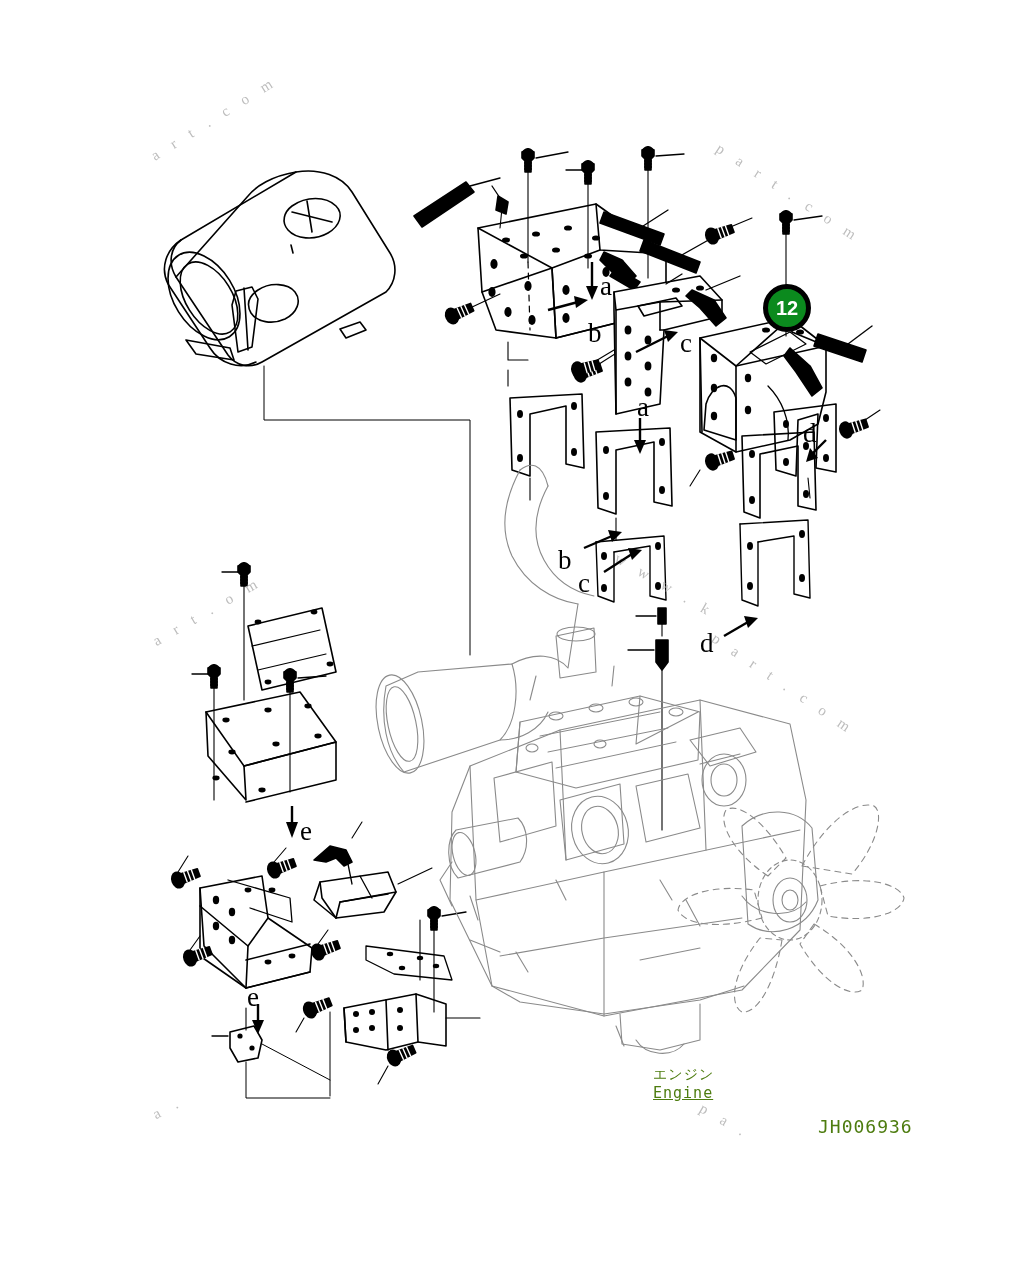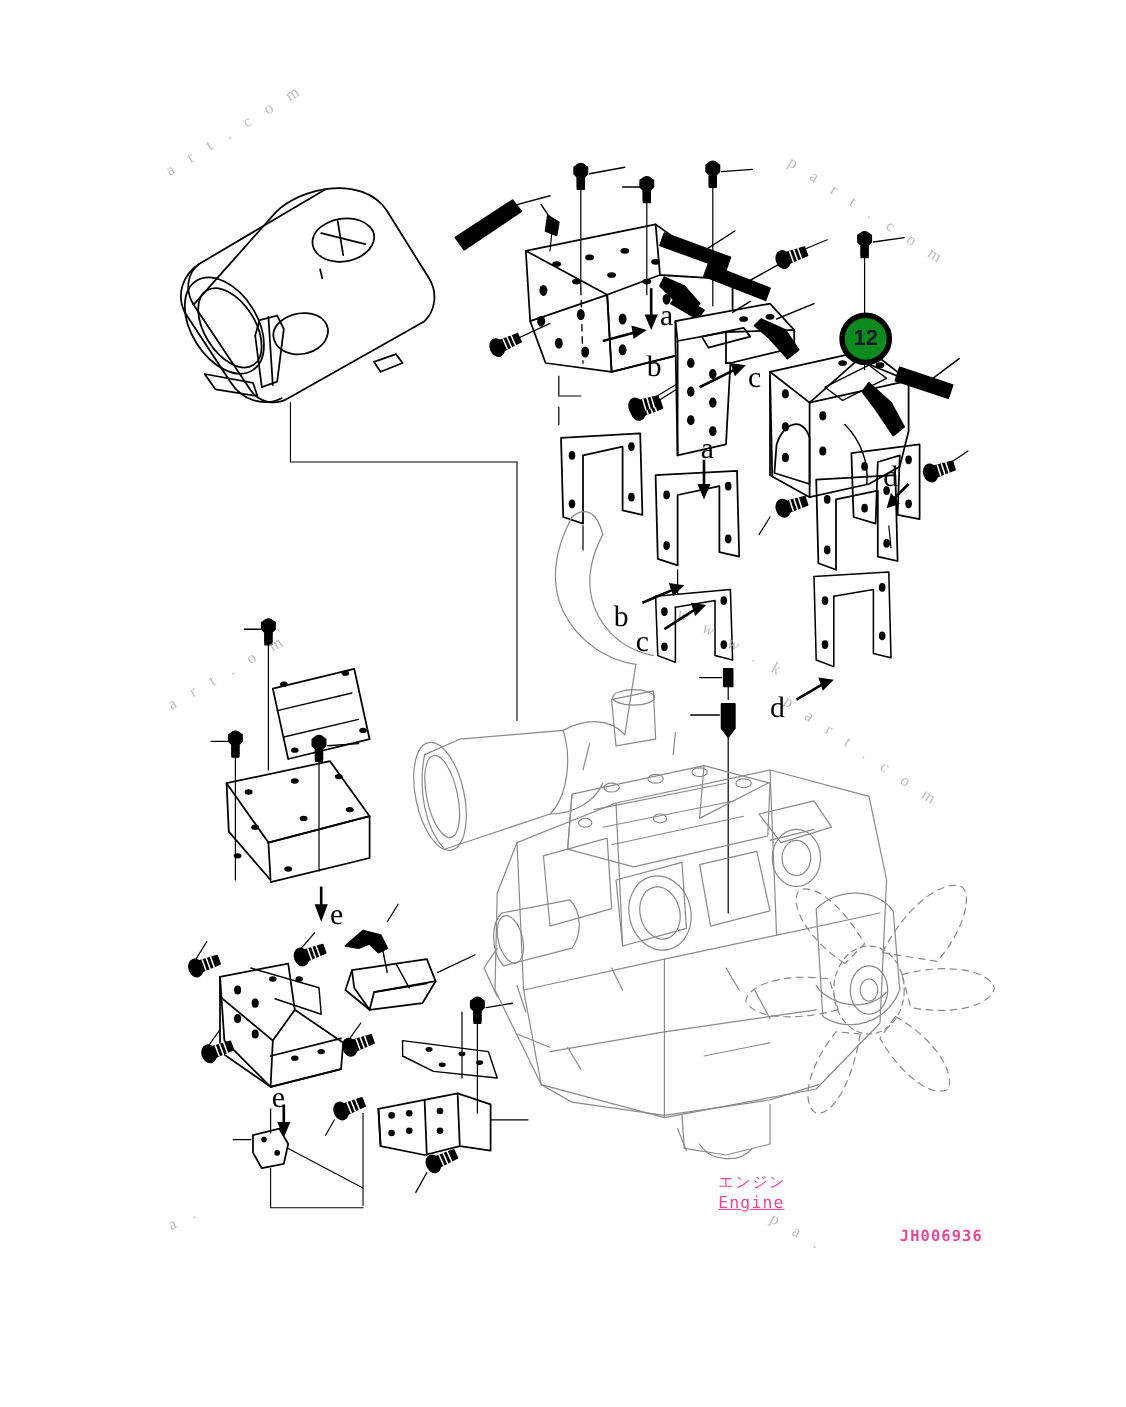--- a/index.html
+++ b/index.html
@@ -24,25 +24,25 @@
     box-sizing:border-box;
     font-family:"Liberation Sans", sans-serif;
     font-weight:700;color:#ffffff;
   }
   .callout{
     position:absolute;font-family:"Liberation Serif", serif;
     font-size:27px;color:#000;font-weight:400;line-height:1;
   }
   .cap{
     position:absolute;font-family:"DejaVu Sans Mono", monospace;
-    color:#ec4899;white-space:pre;
+    color:#4d7c0f;white-space:pre;
   }
   .label-jp{font-size:14px;letter-spacing:1px;}
   .label-en{font-size:15px;letter-spacing:1px;text-decoration:underline;}
-  .partcode{font-size:14px;letter-spacing:1px;font-weight:700;}
+  .partcode{font-size:18px;letter-spacing:1px;font-weight:400;}
 </style>
 </head>
 <body>
 
 <div id="stage">
 
   <svg width="1024" height="1279" viewBox="0 0 1024 1279">
     <defs>
       <g id="bolt">
         <path d="M0,-11 L6,-8 L6,-2 L3,1 L3,12 L-3,12 L-3,1 L-6,-2 L-6,-8 Z" fill="#000"></path>
@@ -482,21 +482,21 @@
         <path d="M628,548 L642,550 L632,560 Z" stroke="none"></path>
       <path d="M724,636 L748,622"></path>
         <path d="M744,616 L758,618 L748,628 Z" stroke="none"></path>
       <path d="M292,806 L292,826"></path>
         <path d="M286,822 L292,838 L298,822 Z" stroke="none"></path>
       <path d="M258,1004 L258,1024"></path>
         <path d="M252,1020 L258,1034 L264,1020 Z" stroke="none"></path>
     </g>
   </svg>
 
-  <div class="marker" id="marker12" style="left: 763px; top: 284px; width: 48px; height: 48px; background: rgb(11, 138, 30); border: 5px solid rgb(0, 0, 0); color: #0f172a; font-size: 20px;">
+  <div class="marker" id="marker12" style="left: 763px; top: 284px; width: 48px; height: 48px; background: rgb(11, 138, 30); border: 5px solid rgb(0, 0, 0); color: #ffffff; font-size: 20px;">
     <span>12</span>
   </div>
 
   <div class="cap label-jp" style="left:653px;top:1066px;">エンジン</div>
   <div class="cap label-en" style="left:653px;top:1084px;">Engine</div>
   <div class="cap partcode" style="left:818px;top:1116px;">JH006936</div>
 
 </div>
 
 </body></html>

